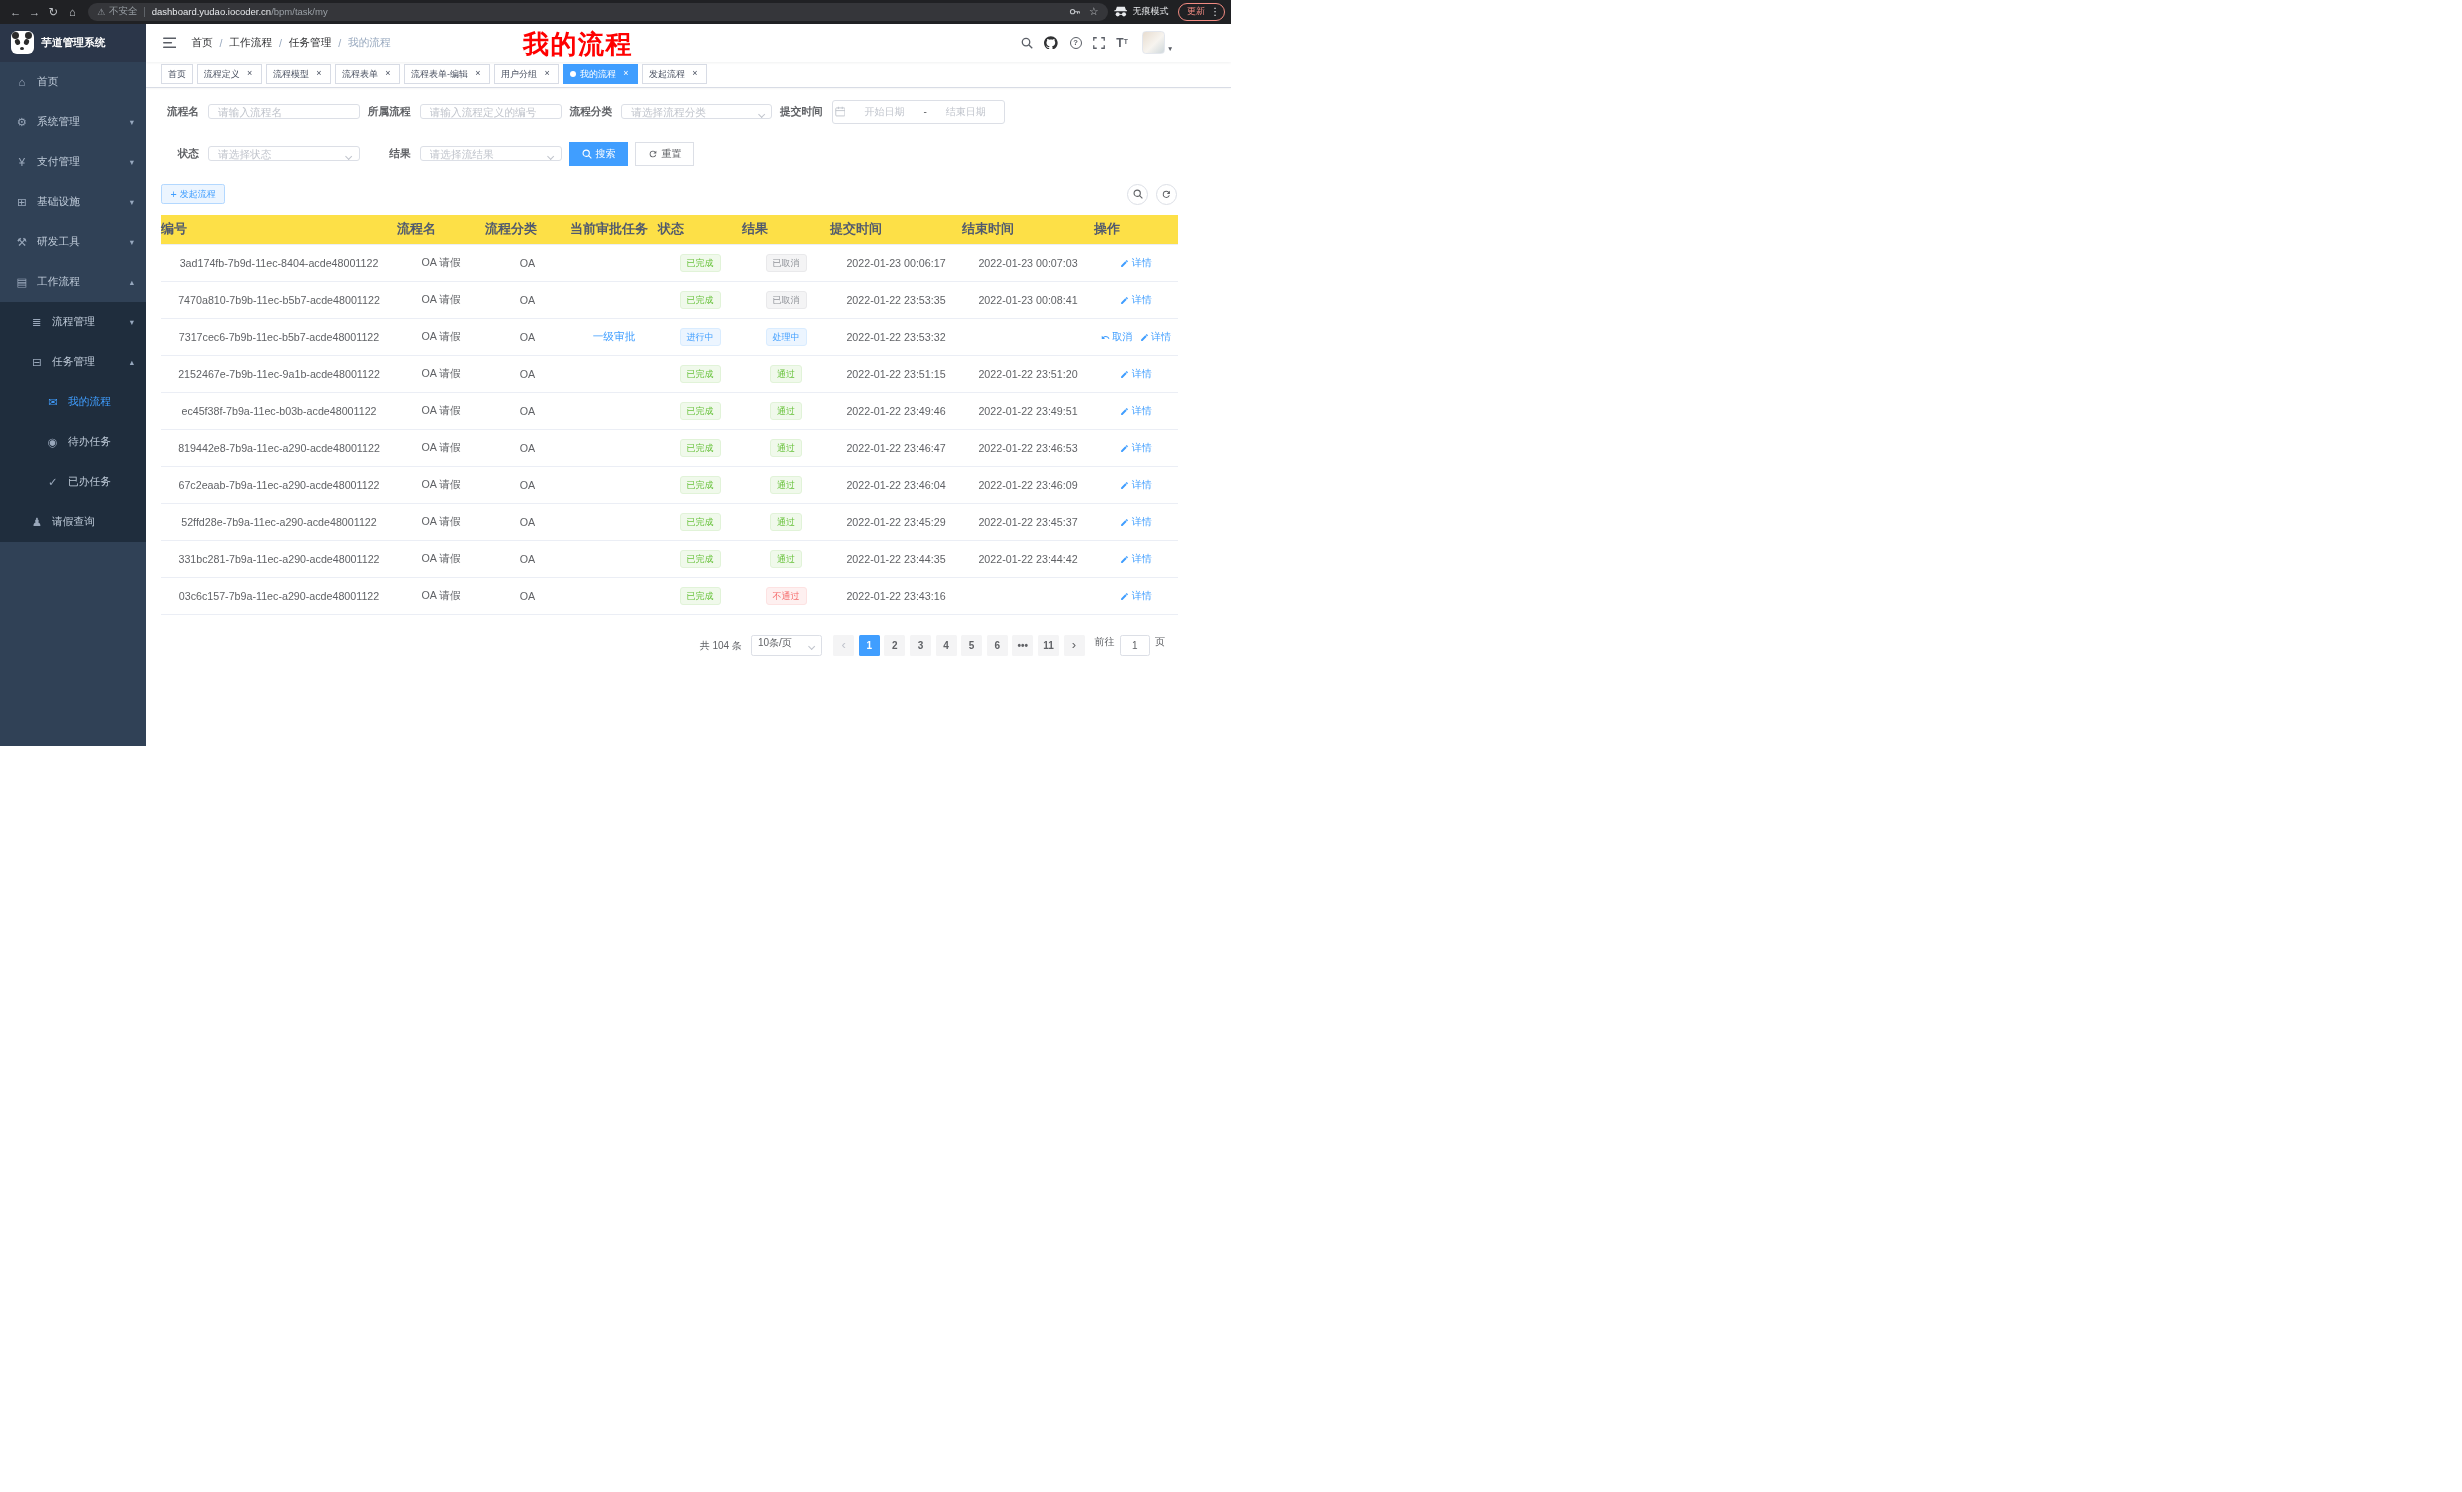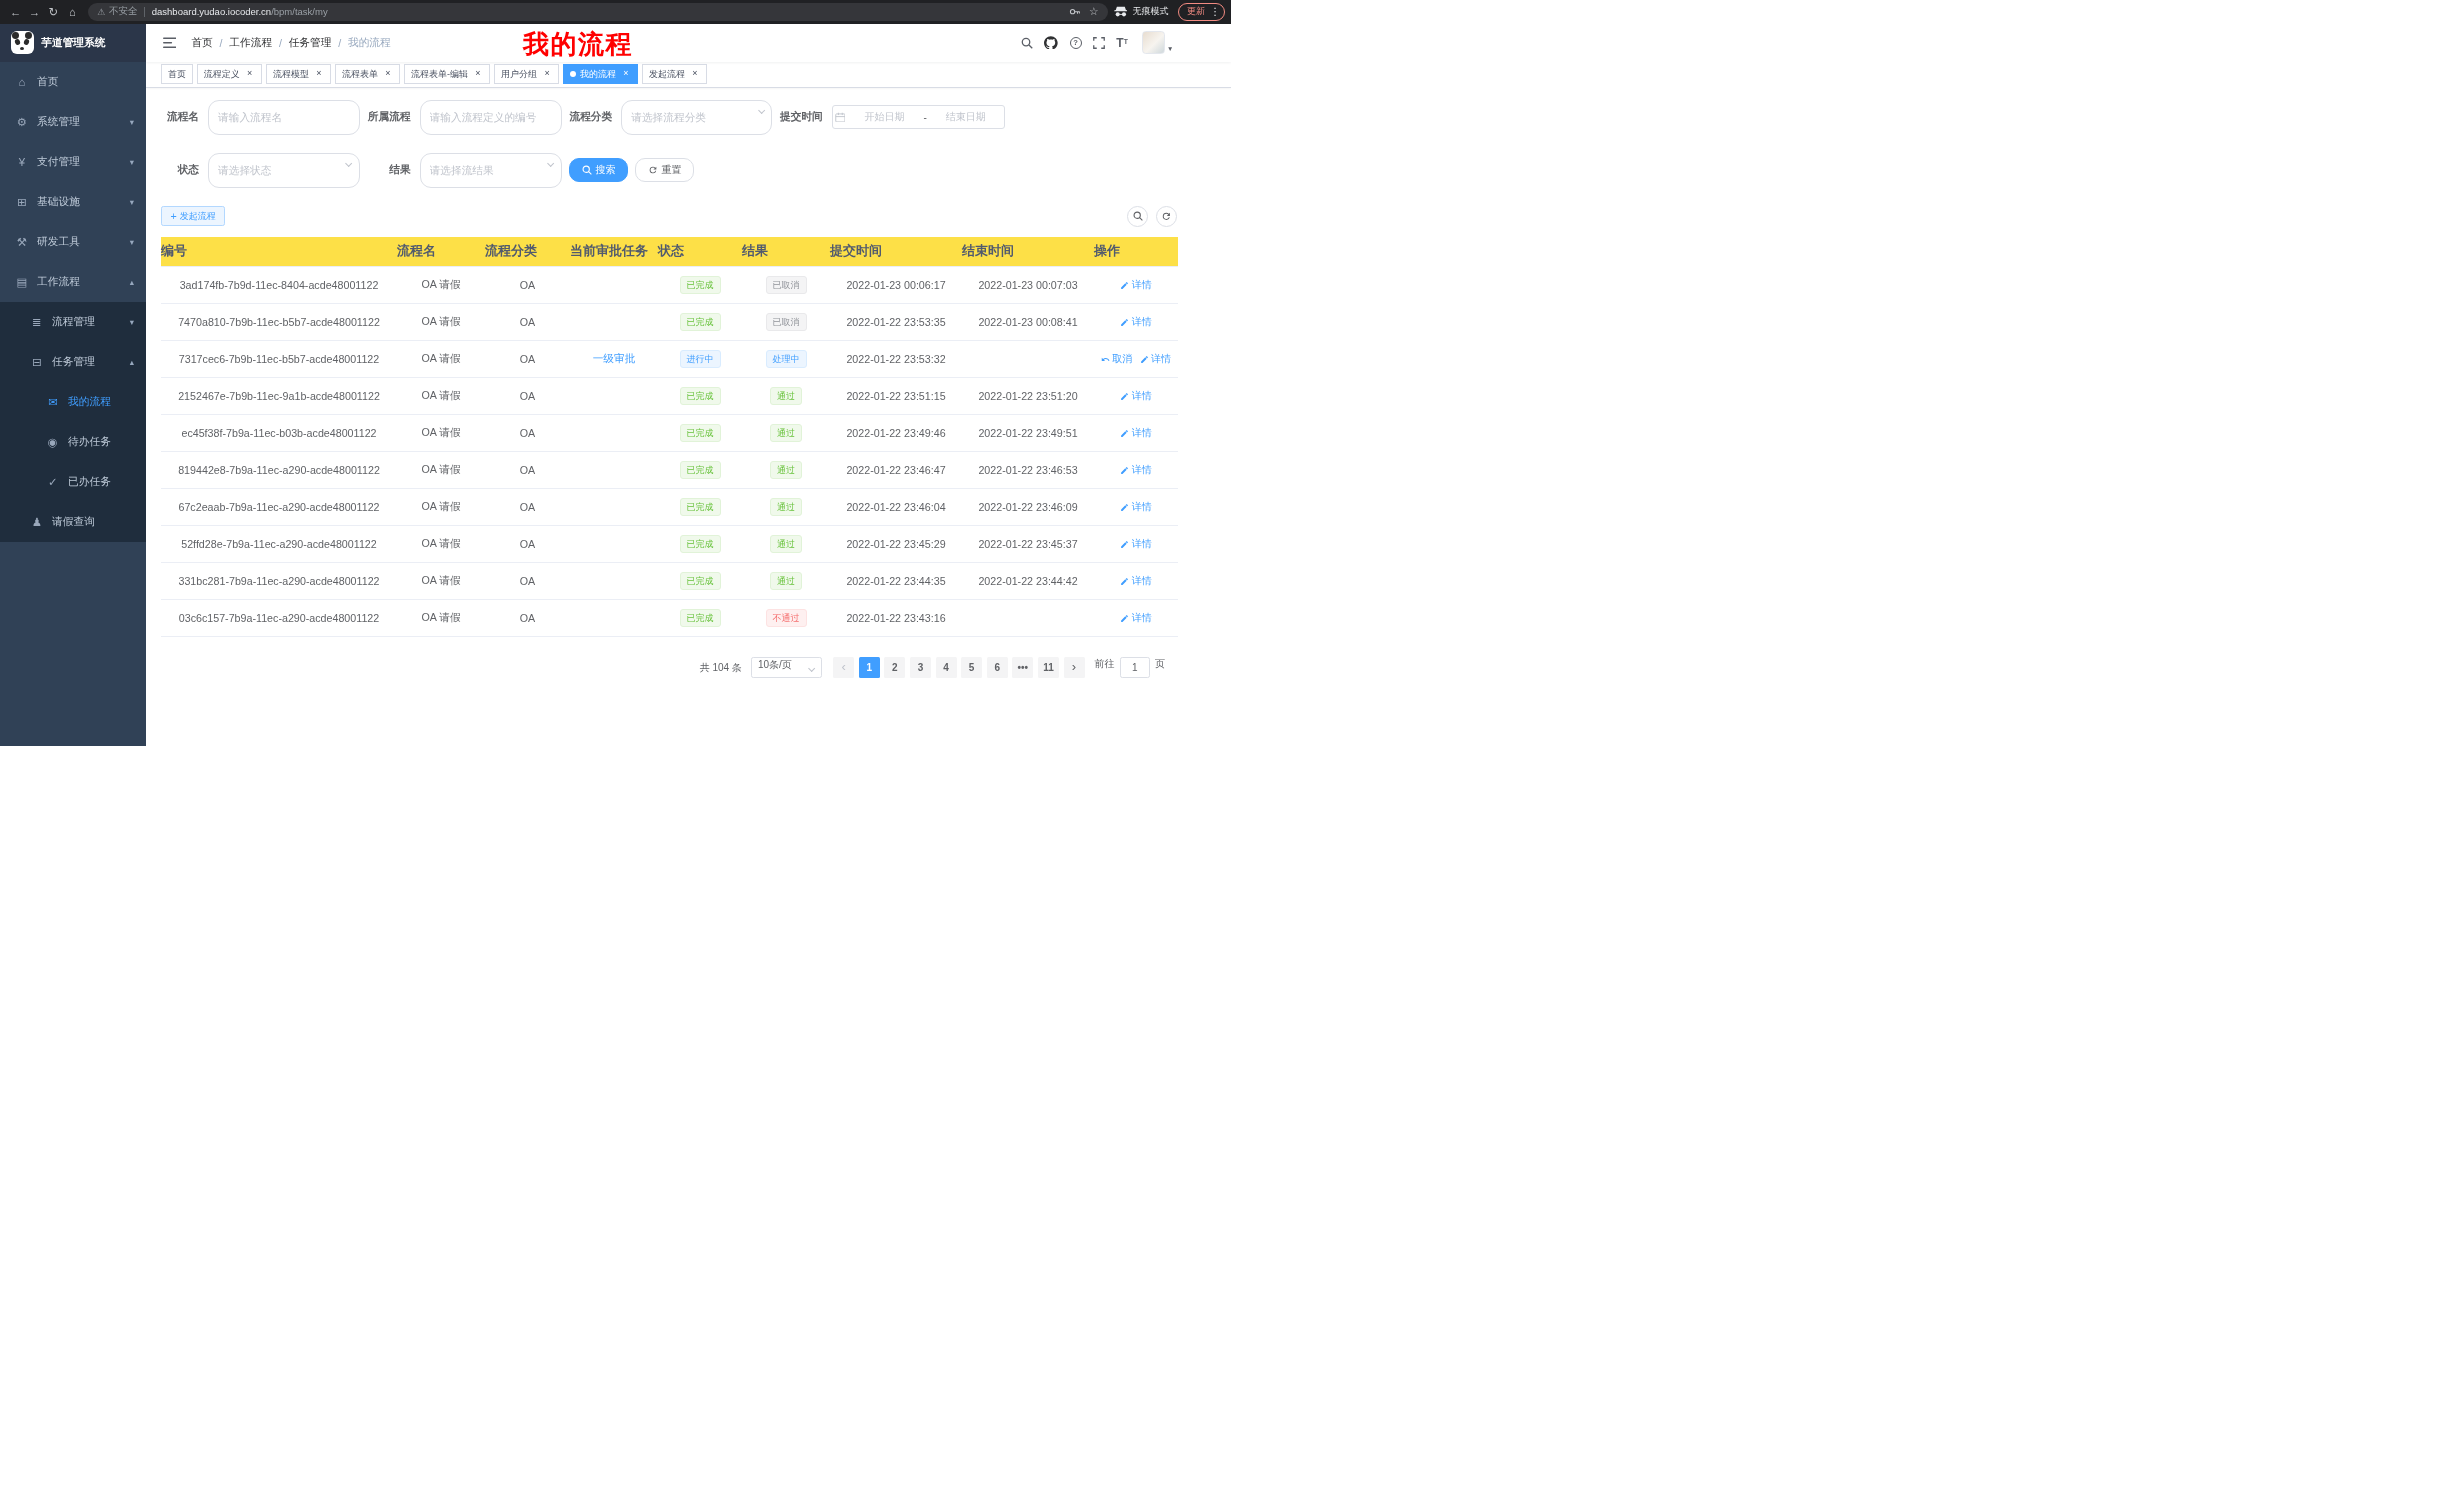--- a/index.html
+++ b/index.html
@@ -68,31 +68,31 @@
   .tag-dot{width:6px;height:6px;border-radius:50%;background:#fff;margin-right:3.8px}
   .tag-close{margin-left:4.6px;font-size:9px;width:10.7px;height:10.7px;line-height:9px;text-align:center;border-radius:50%}
 
   
   .app-content{padding:12px 54px 0 15px}
   .filter-row{display:flex;align-items:center;margin-bottom:18px}
   .form-item{display:flex;align-items:center;margin-right:7.6px}
   .form-label{font-size:10.7px;font-weight:700;color:#606266;padding-right:9px;text-align:right;white-space:nowrap;display:inline-block}
   .fl-s{width:47px}
   .fl-m{width:52px}
-  .el-input{height:35px;border:0.8px solid #dcdfe6;border-radius:11px;font-size:10.7px;padding:0 9px;color:#606266;background:#fff;outline:none;font-family:inherit}
+  .el-input{height:15px;border:0.8px solid #dcdfe6;border-radius:3px;font-size:10.7px;padding:0 9px;color:#606266;background:#fff;outline:none;font-family:inherit}
   .el-input::placeholder{color:#c0c4cc}
   .w200{width:152px}.w186{width:142px}.w198{width:151px}
   .select-wrap{position:relative;display:inline-block}
   .select-wrap .el-input{width:100%;padding-right:21px;cursor:pointer}
   .chev{position:absolute;right:8.4px;top:8.4px;width:5.3px;height:5.3px;border-right:1.1px solid #c0c4cc;border-bottom:1.1px solid #c0c4cc;transform:rotate(45deg);pointer-events:none}
   .daterange{width:173px;height:24px;border:0.8px solid #dcdfe6;border-radius:3px;display:flex;align-items:center;padding:0 2px;font-size:10px;color:#c0c4cc;cursor:pointer;background:#fff}
   .cal-icon{display:flex;align-items:center;margin-right:3px}
   .dr-start,.dr-end{flex:1;text-align:center;white-space:nowrap}
   .dr-sep{color:#606266;padding:0 3px}
-  .btn{display:inline-flex;align-items:center;justify-content:center;height:24px;padding:0 11.4px;border-radius:10px;font-size:10px;cursor:pointer;border:0.8px solid #dcdfe6;background:#fff;color:#606266;gap:3.8px;font-family:inherit;white-space:nowrap}
+  .btn{display:inline-flex;align-items:center;justify-content:center;height:24px;padding:0 11.4px;border-radius:0;font-size:10px;cursor:pointer;border:0.8px solid #dcdfe6;background:#fff;color:#606266;gap:3.8px;font-family:inherit;white-space:nowrap}
   .btn.primary{background:#409eff;border-color:#409eff;color:#fff}
   .btn.plain-primary{height:20.5px;background:#ecf5ff;border-color:#b3d8ff;color:#409eff;font-size:9px;padding:0 8.4px;border-radius:2.3px;gap:3px}
   .btn .plus{font-size:10.7px;line-height:1}
   .btn-ico{display:flex;align-items:center}
   .mr10{margin-right:7.6px}
   .toolbar-row{display:flex;align-items:center;justify-content:space-between;margin-bottom:10px}
   .circle-btns{display:flex;gap:7.6px}
   .circle-btn{width:21px;height:21px;border-radius:50%;border:0.8px solid #dcdfe6;background:#fff;display:flex;align-items:center;justify-content:center;color:#606266;cursor:pointer}
 
   

